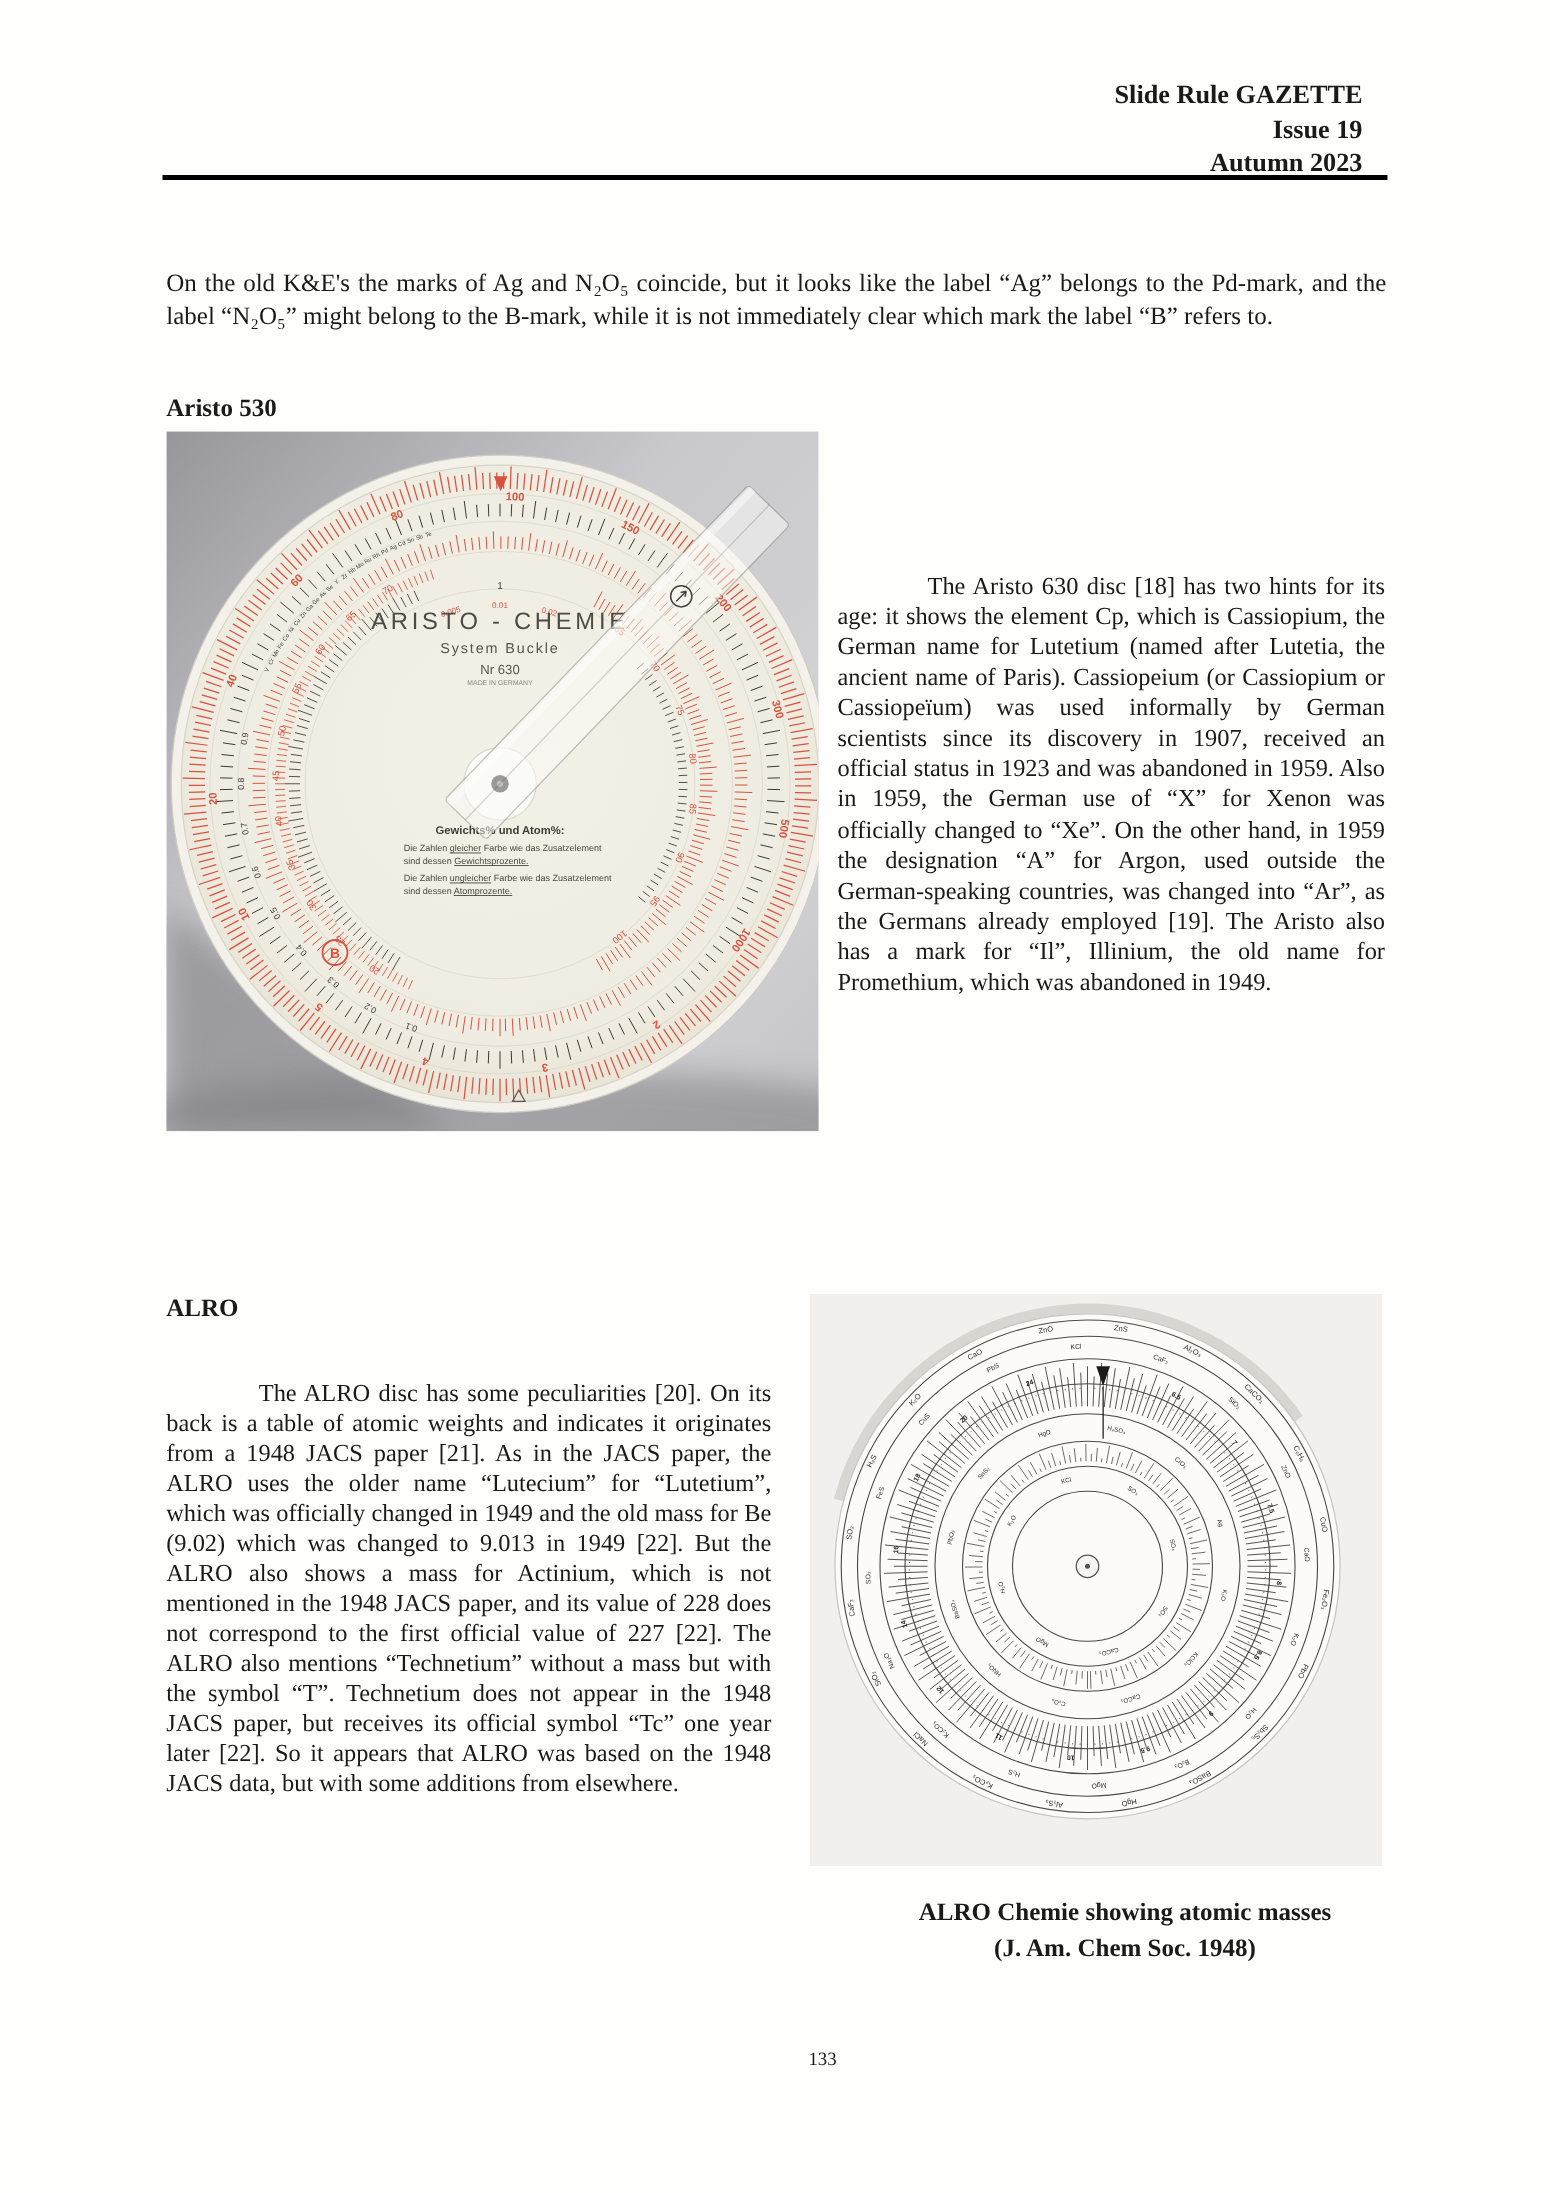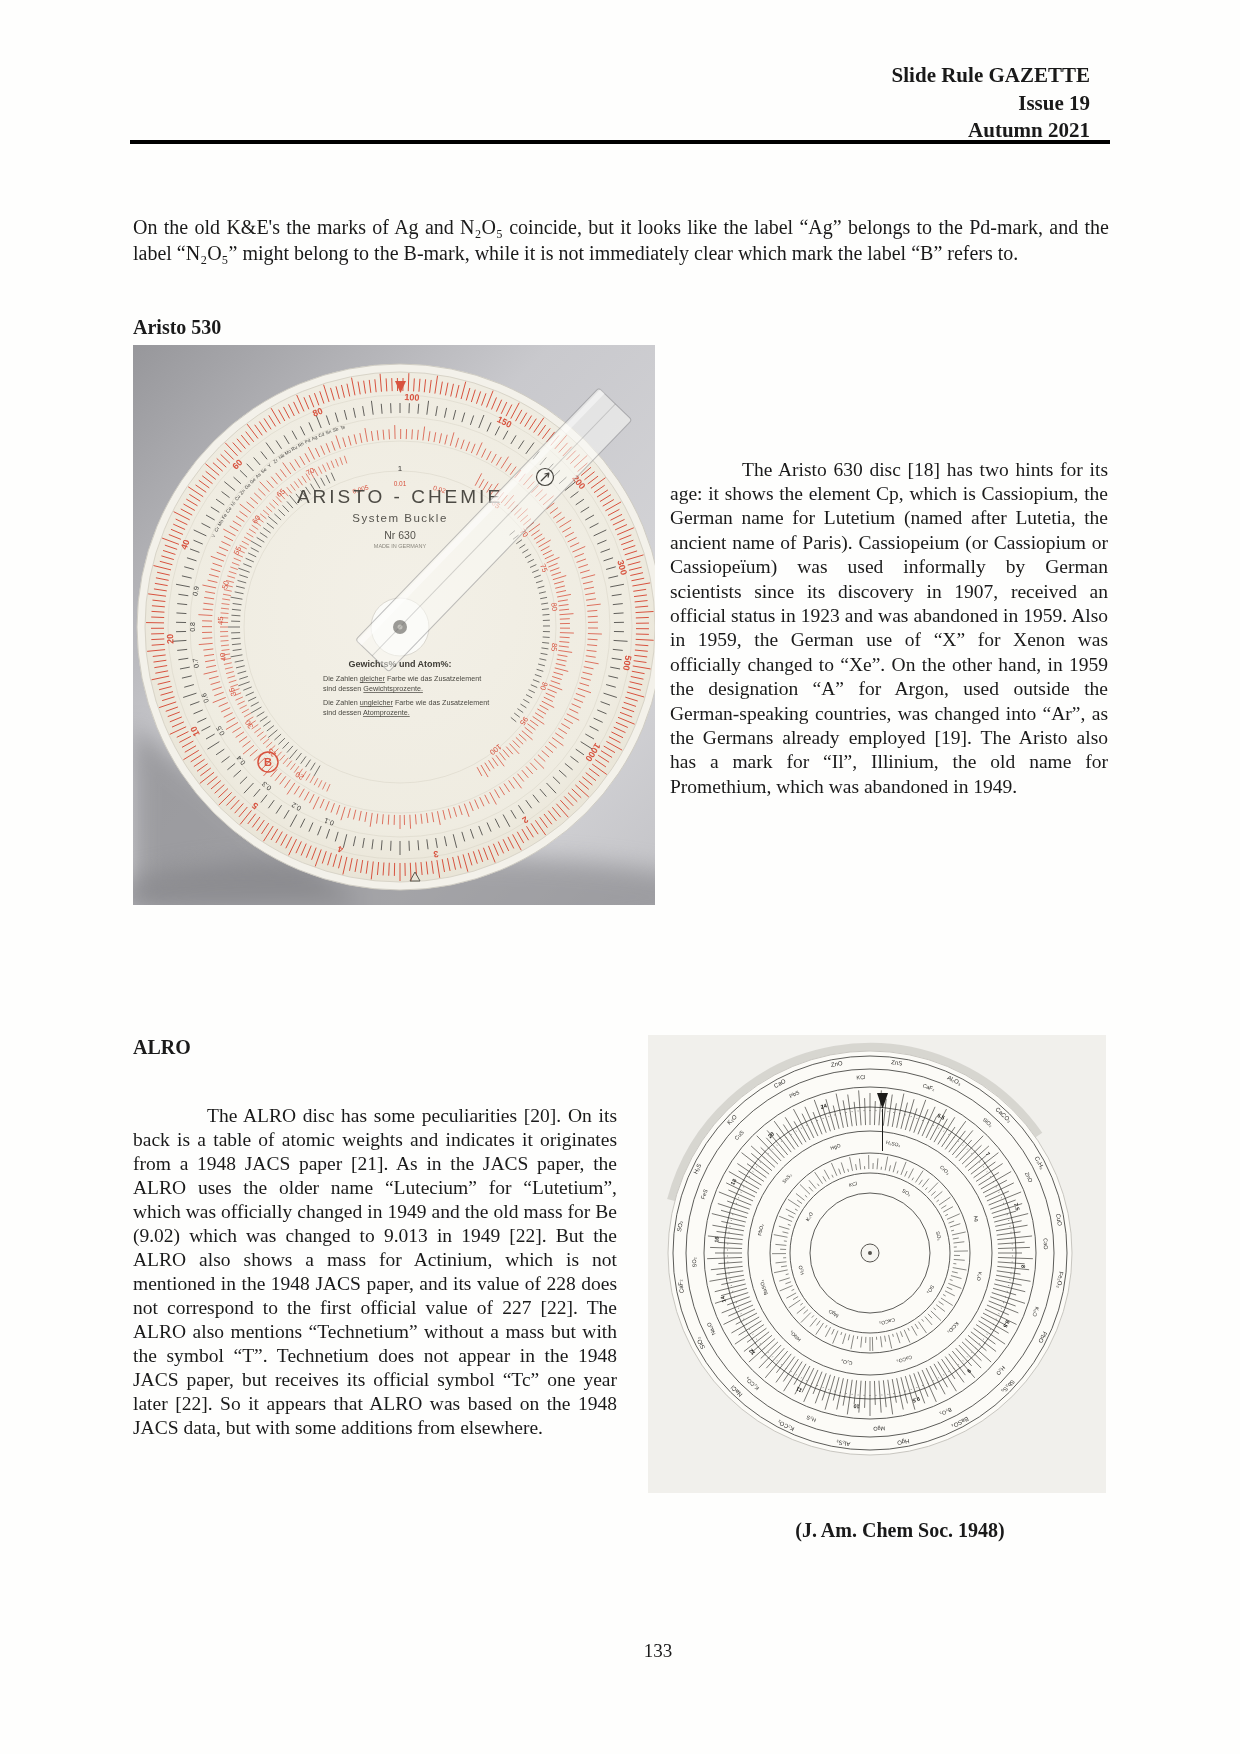--- a/index.html
+++ b/index.html
@@ -26,31 +26,31 @@
   .h-alro{left:133px;top:1016px;}
   .fig{overflow:hidden;}
   .fig-aristo{left:133px;top:345px;width:522px;height:560px;}
   .fig-alro{left:648px;top:1035px;width:458px;height:458px;}
   .fig svg{display:block;width:100%;height:100%;}
   .cap{font-weight:bold;font-size:20px;text-align:center;}
   .cap-aristo{left:133px;top:915px;width:522px;}
   .cap-alro{left:670px;top:1516px;width:460px;line-height:29px;}
   .p-aristo{left:670px;top:438px;width:438px;font-size:19.5px;line-height:24.4px;text-indent:72px;}
   .p-alro{left:133px;top:1084px;width:484px;font-size:19.5px;line-height:24px;text-indent:74px;}
-  .pagenum{left:558px;top:1640px;width:200px;text-align:center;font-size:19px;}
+  .pagenum{left:558px;top:1640px;width:200px;text-align:center;font-size:15px;}
 </style>
 </head>
 <body>
 
 <div class="page">
 
   <header class="abs hdr">
     <div>Slide Rule GAZETTE</div>
     <div>Issue 19</div>
-    <div>Autumn 2021</div>
+    <div>Autumn 2023</div>
   </header>
 
   <div class="abs rule"></div>
 
   <p class="abs para p-intro">On the old K&amp;E's the marks of Ag and N₂O₅ coincide, but it looks like the label “Ag” belongs to the Pd-mark, and the label “N₂O₅” might belong to the B-mark, while it is not immediately clear which mark the label “B” refers to.</p>
 
   <h3 class="abs h-sec h-aristo">Aristo 530</h3>
 
   <figure class="abs fig fig-aristo" style="margin:0">
     <svg viewBox="0 0 522 560">
@@ -1660,18 +1660,19 @@
           <text transform="translate(222 218) rotate(301) translate(0 -69)" text-anchor="middle" font-size="5" fill="#2f2e2b" font-family="'Liberation Sans','DejaVu Sans',sans-serif" font-weight="normal">K₂O</text>
         </g>
       <polygon points="229,58 240,58 234.5,74" fill="#1c1b19"></polygon>
       <line x1="234.5" y1="74" x2="234.5" y2="116" stroke="#1c1b19" stroke-width="1"></line>
       <circle cx="222" cy="218" r="9" fill="#f6f5f1" stroke="#55534e"></circle>
       <circle cx="222" cy="218" r="2" fill="#55534e"></circle>
     </svg>
   </figure>
 
   <div class="abs cap cap-alro">
+    <div>ALRO Chemie showing atomic masses</div>
     <div>(J. Am. Chem Soc. 1948)</div>
   </div>
 
   <div class="abs pagenum">133</div>
 
 </div>
 
 </body></html>

